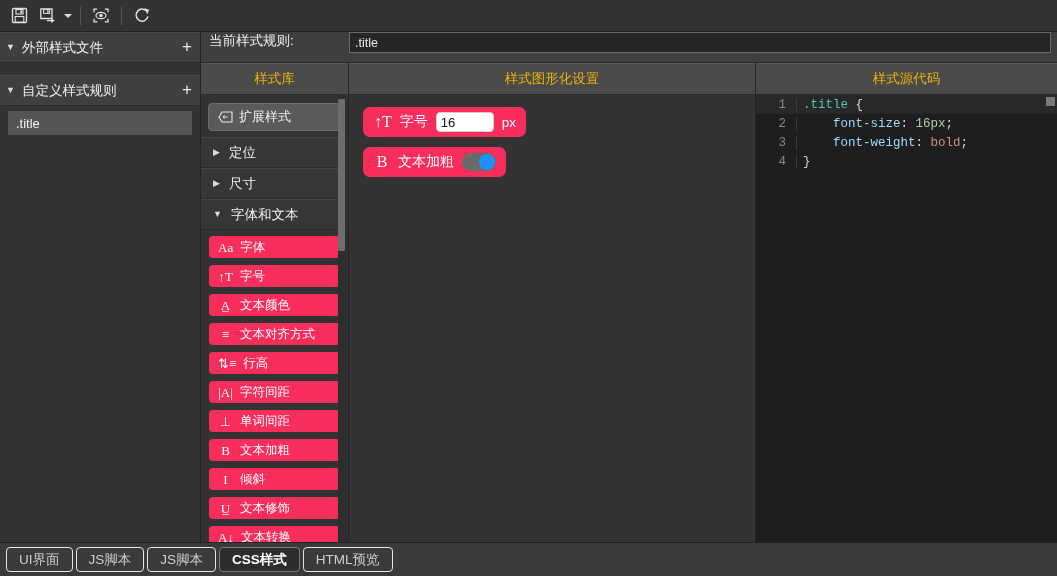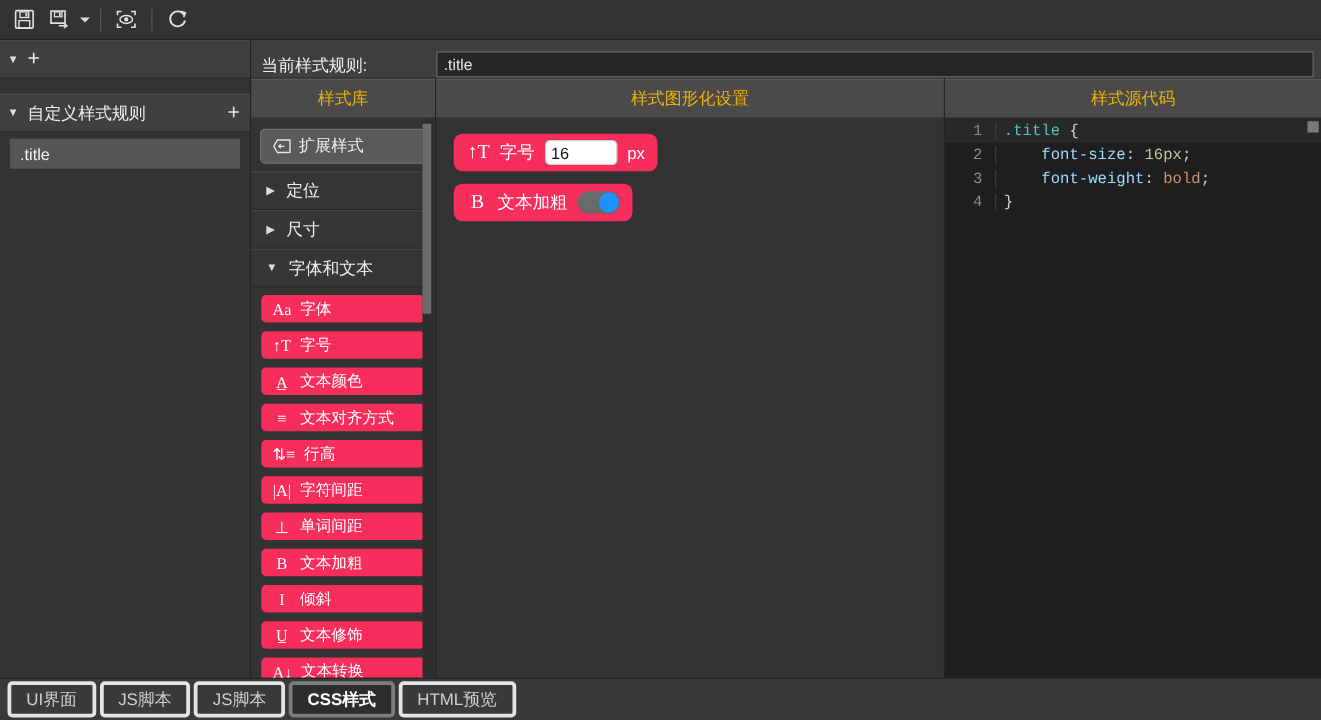--- a/index.html
+++ b/index.html
@@ -126,21 +126,21 @@
     flex-direction: column;
     min-width: 0;
     background: #3a3a3a;
   }
   .rulebar {
     height: 30px;
     min-height: 30px;
     background: #3f3f3f;
     border-bottom: 1px solid #2a2a2a;
     display: flex;
-    align-items: flex-end;
+    align-items: flex-start;
     padding: 0 6px 0 8px;
   }
   .rulebar .cap {
     font-size: 13.5px;
     color: #efefef;
     width: 140px;
   }
   .rule-input {
     flex: 1;
     height: 21px;
@@ -381,21 +381,21 @@
     display: flex;
     align-items: center;
     padding-left: 6px;
     gap: 3px;
   }
   .tab {
     height: 23px;
     padding: 0 12px;
     display: flex;
     align-items: center;
-    border: 3px solid #e5e5e5;
+    border: 1px solid #e5e5e5;
     border-radius: 4px;
     color: #cfcfcf;
     font-size: 13.5px;
     background: transparent;
   }
   .tab.active {
     background: #2d2d2d;
     color: #ffffff;
     border-color: #7d7d7d;
     font-weight: bold;
@@ -449,20 +449,21 @@
       </svg>
     </div>
   </div>
 
   <div class="main">
 
     <div class="sidebar">
 
       <div class="sec-head">
         <span class="tw">▼</span>
+        <span class="lbl">外部样式文件</span>
         <span class="plus">+</span>
       </div>
       <div class="sec-body-thin"></div>
 
       <div class="sec-head">
         <span class="tw">▼</span>
         <span class="lbl">自定义样式规则</span>
         <span class="plus">+</span>
       </div>
 

